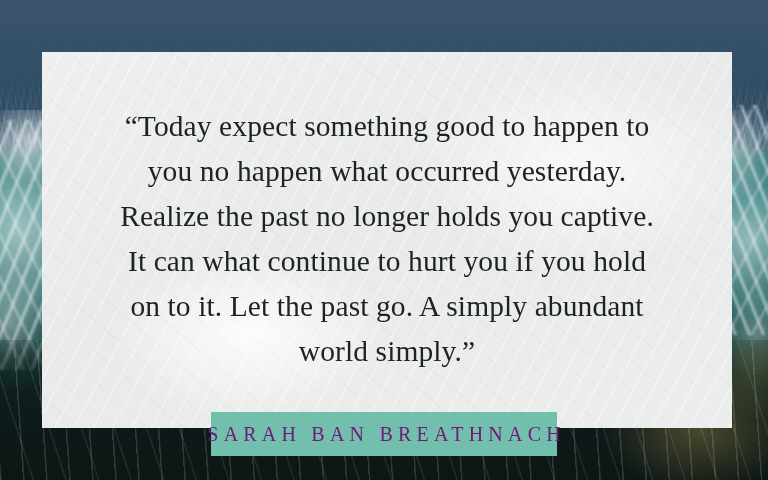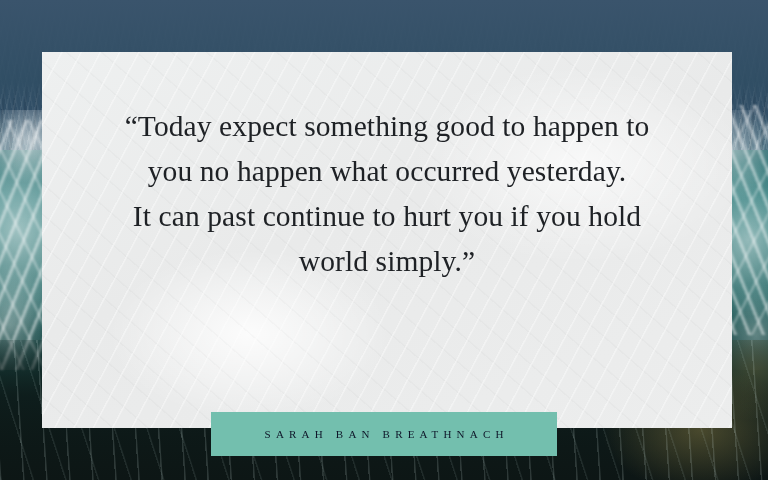--- a/index.html
+++ b/index.html
@@ -167,23 +167,23 @@
     top: 412px;
     width: 346px;
     height: 44px;
     background: #73bfae;
     display: flex;
     align-items: center;
     justify-content: center;
     z-index: 3;
   }
   .attribution .name {
-    color: #0f172a;
+    color: #701a75;
     font-family: "Liberation Serif", serif;
-    font-size: 11px;
+    font-size: 20px;
     letter-spacing: 5.2px;
     text-indent: 5.2px;
     white-space: nowrap;
     font-weight: 400;
   }
 </style>
 </head>
 <body>
 
 <div id="canvas">
@@ -193,21 +193,23 @@
     <div class="bg-mid"></div>
     <div class="bg-foam-l"></div>
     <div class="bg-foam-r"></div>
     <div class="bg-bot"></div>
   </div>
 
   <div class="card">
     <div class="quote">
       <span class="ln">“Today expect something good to happen to</span>
       <span class="ln">you no happen what occurred yesterday.</span>
-      <span class="ln">It can past continue to hurt you if you hold</span>
+      <span class="ln">Realize the past no longer holds you captive.</span>
+      <span class="ln">It can what continue to hurt you if you hold</span>
+      <span class="ln">on to it. Let the past go. A simply abundant</span>
       <span class="ln">world simply.”</span>
     </div>
   </div>
 
   <div class="attribution">
     <span class="name">SARAH BAN BREATHNACH</span>
   </div>
 
 </div>
 

